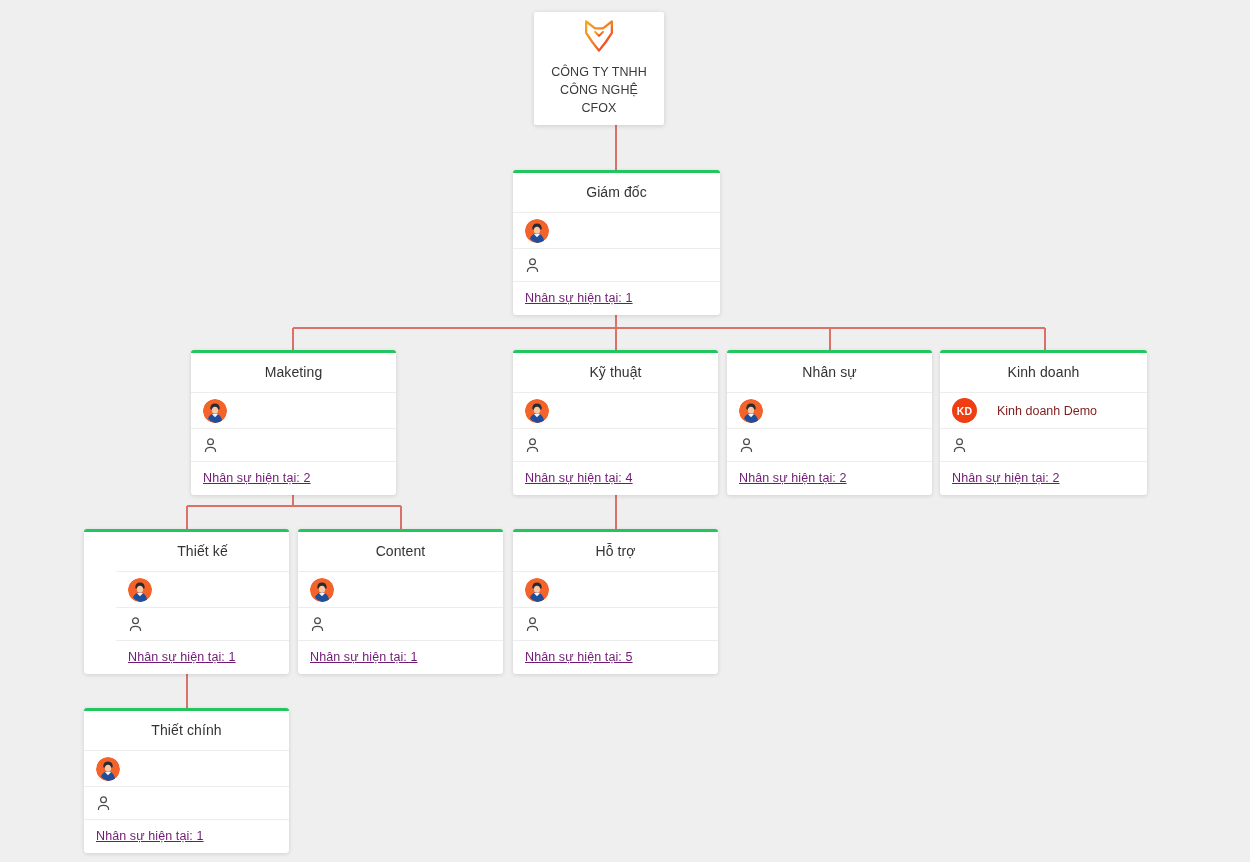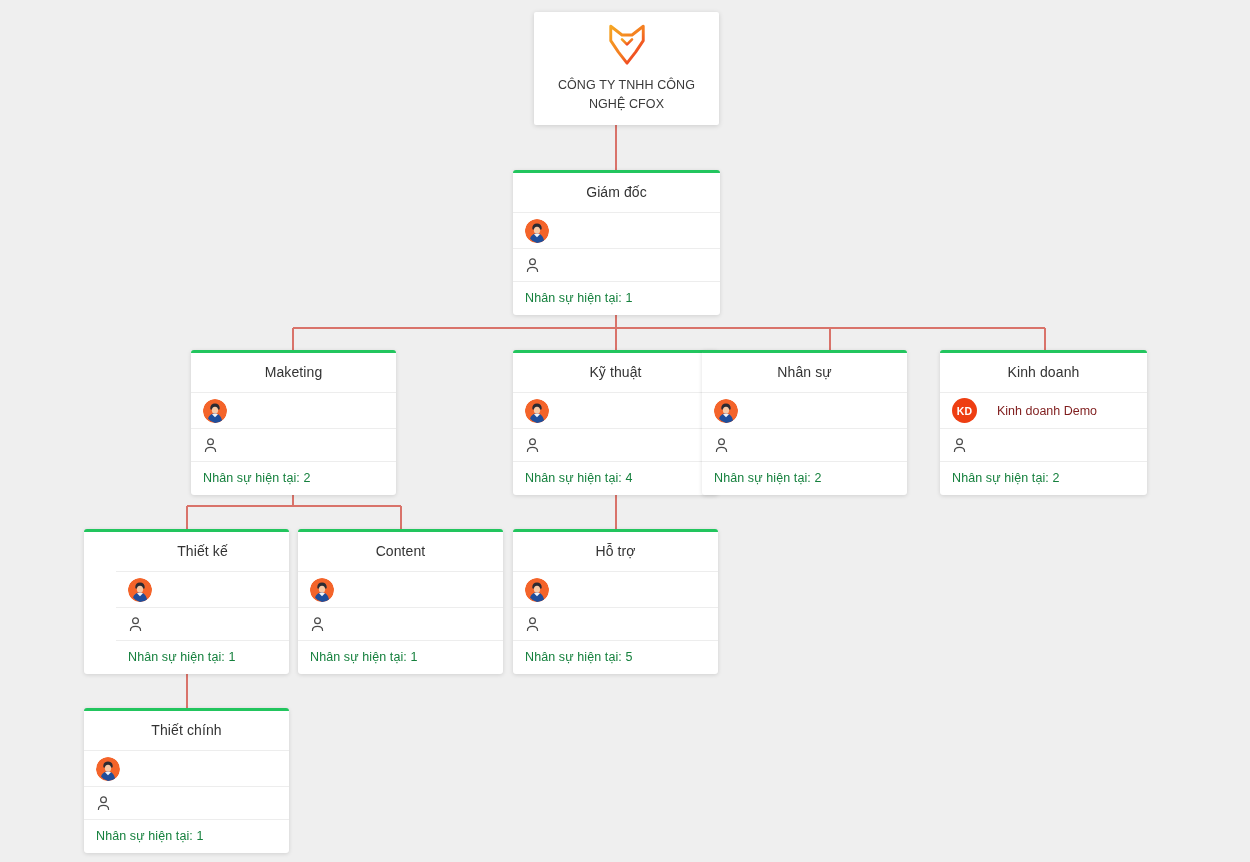--- a/index.html
+++ b/index.html
@@ -69,22 +69,23 @@
     display: flex;
     align-items: center;
     padding: 7px 12px;
     height: 33px;
     border-bottom: 1px solid #ededed;
   }
 
   .node-count {
     padding: 9px 12px 10px 12px;
     font-size: 12.5px;
-    color: #15803d;
+    color: #701a75;
     letter-spacing: .1px;
+    text-decoration: underline;
   }
 
   .person-name {
     font-size: 12.5px;
     color: #7f1d1d;
     white-space: nowrap;
   }
 
   
   .avatar-photo {
@@ -115,21 +116,21 @@
     width: 15px;
     height: 16px;
     display: block;
   }
 
   
   #root-card {
     position: absolute;
     left: 534px;
     top: 12px;
-    width: 185px;
+    width: 130px;
     height: 113px;
     background: #ffffff;
     border-radius: 2px;
     box-shadow: 0 1px 5px rgba(0,0,0,0.15);
     display: flex;
     flex-direction: column;
     align-items: center;
     justify-content: center;
     padding: 8px 10px;
   }
@@ -249,21 +250,21 @@
     </div>
     <div class="node-icon-row">
       <svg class="user-glyph" viewBox="0 0 16 17">
         <circle cx="8" cy="5" r="3.1" fill="none" stroke="#4a4a4a" stroke-width="1.3"></circle>
         <path d="M2.6 15.4c0-2.6 2.4-4.3 5.4-4.3s5.4 1.7 5.4 4.3" fill="none" stroke="#4a4a4a" stroke-width="1.3" stroke-linecap="round"></path>
       </svg>
     </div>
     <div class="node-count">Nhân sự hiện tại: 4</div>
   </div>
 
-  <div class="node dept" style="left:702px; top:350px; width:205px;">
+  <div class="node dept" style="left:727px; top:350px; width:205px;">
     <div class="node-title">Nhân sự</div>
     <div class="node-person">
       <svg class="avatar-photo" viewBox="0 0 24 24">
         <circle cx="12" cy="12" r="12" fill="#f4642a"></circle>
         <path d="M12 4.5c-3 0-4.7 1.9-4.7 4.4 0 .6.1 1.2.3 1.7h8.8c.2-.5.3-1.1.3-1.7 0-2.5-1.7-4.4-4.7-4.4z" fill="#2b2b33"></path>
         <ellipse cx="12" cy="11.2" rx="3.1" ry="3.5" fill="#f7c9a6"></ellipse>
         <path d="M12 14.6c-3.6 0-6.3 2-6.9 5.2A12 12 0 0 0 12 24c2.7 0 5.1-.9 7-2.4-.7-4.2-3.4-7-7-7z" fill="#1f4e9c"></path>
         <path d="M12 14.6c-1.1 0-2.1.2-3 .6l3 3 3-3c-.9-.4-1.9-.6-3-.6z" fill="#f2f4f7"></path>
       </svg>
       <span class="person-name"></span>

